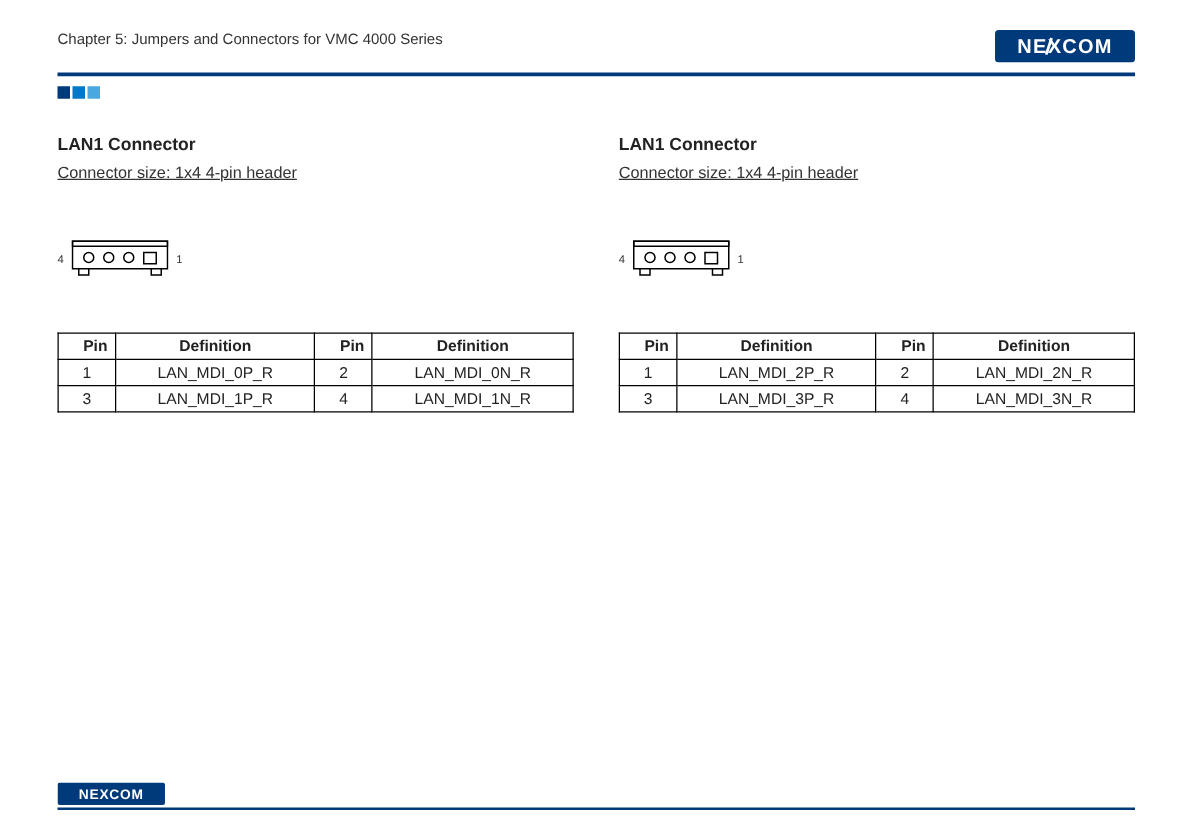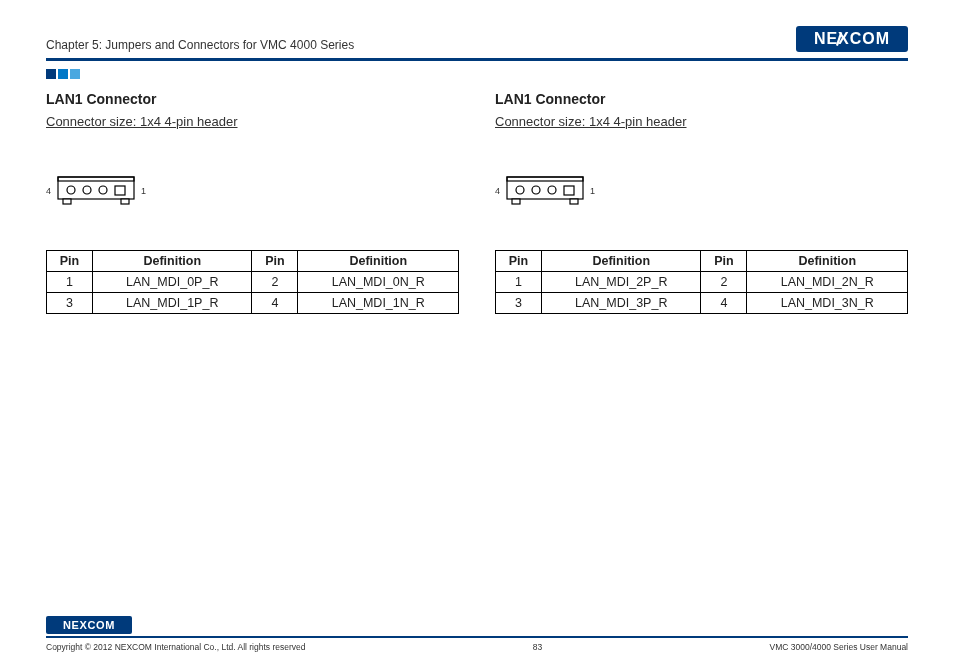--- a/index.html
+++ b/index.html
@@ -8,21 +8,21 @@
     height: 672px;
     font-family: Arial, Helvetica, sans-serif;
     color: #222;
     background: #fff;
     position: relative;
     padding: 24px 46px 0 46px;
   }
   .header {
     display: flex;
     justify-content: space-between;
-    align-items: flex-end;
+    align-items: flex-start;
     height: 28px;
   }
   .chapter-title {
     font-size: 12px;
     color: #333;
   }
   .logo-top {
     display: flex;
     align-items: center;
   }
@@ -36,21 +36,21 @@
     margin-top: 8px;
     display: flex;
     gap: 2px;
   }
   .squares-row .sq {
     width: 10px; height: 10px;
   }
   .content {
     display: flex;
     gap: 36px;
-    margin-top: 12px;
+    margin-top: 28px;
   }
   .col {
     flex: 1;
   }
   .sec-title {
     font-size: 14px;
     font-weight: bold;
     margin-bottom: 6px;
   }
   .sec-text {
@@ -76,21 +76,21 @@
   }
   table.pin-table th, table.pin-table td {
     border: 1px solid #000;
     padding: 3px 6px;
     text-align: center;
     font-weight: normal;
   }
   table.pin-table th {
     font-weight: bold;
   }
-  table.pin-table .pin-col { width: 46px; }
+  table.pin-table .pin-col { width: 46px; text-align: right; }
   table.pin-table .def-col { }
   .footer {
     position: absolute;
     left: 46px;
     right: 46px;
     bottom: 20px;
   }
   .footer-rule {
     height: 2px;
     background: #003a7b;
@@ -228,18 +228,13 @@
 </div>
 
 <div class="footer">
   <div class="footer-logo-row">
     <svg width="86" height="18" viewBox="0 0 86 18">
       <rect x="0" y="0" width="86" height="18" rx="2" fill="#003a7b"></rect>
       <text x="43" y="13" font-family="Arial" font-size="11" font-weight="bold" fill="#fff" text-anchor="middle" letter-spacing="0.6">NEXCOM</text>
     </svg>
   </div>
   <div class="footer-rule"></div>
-  <div class="footer-row">
-    <span>Copyright © 2012 NEXCOM International Co., Ltd. All rights reserved</span>
-    <span class="page-num">83</span>
-    <span>VMC 3000/4000 Series User Manual</span>
-  </div>
 </div>
 
 </body></html>

